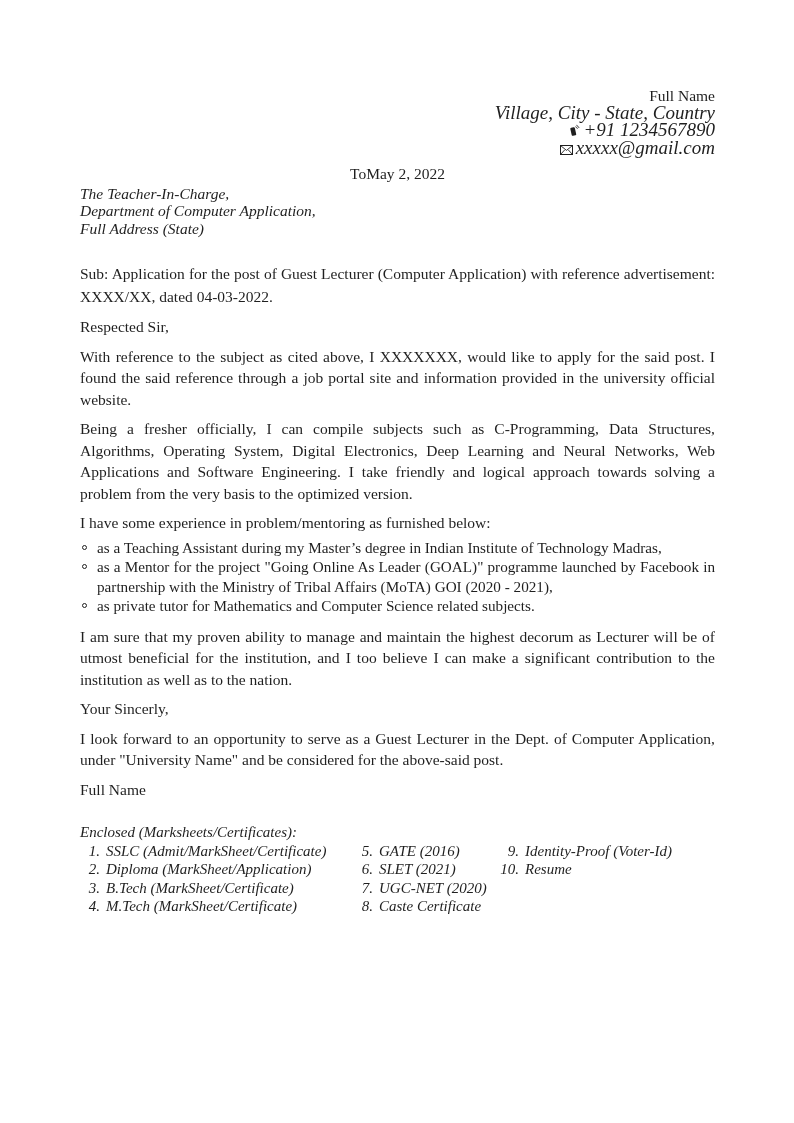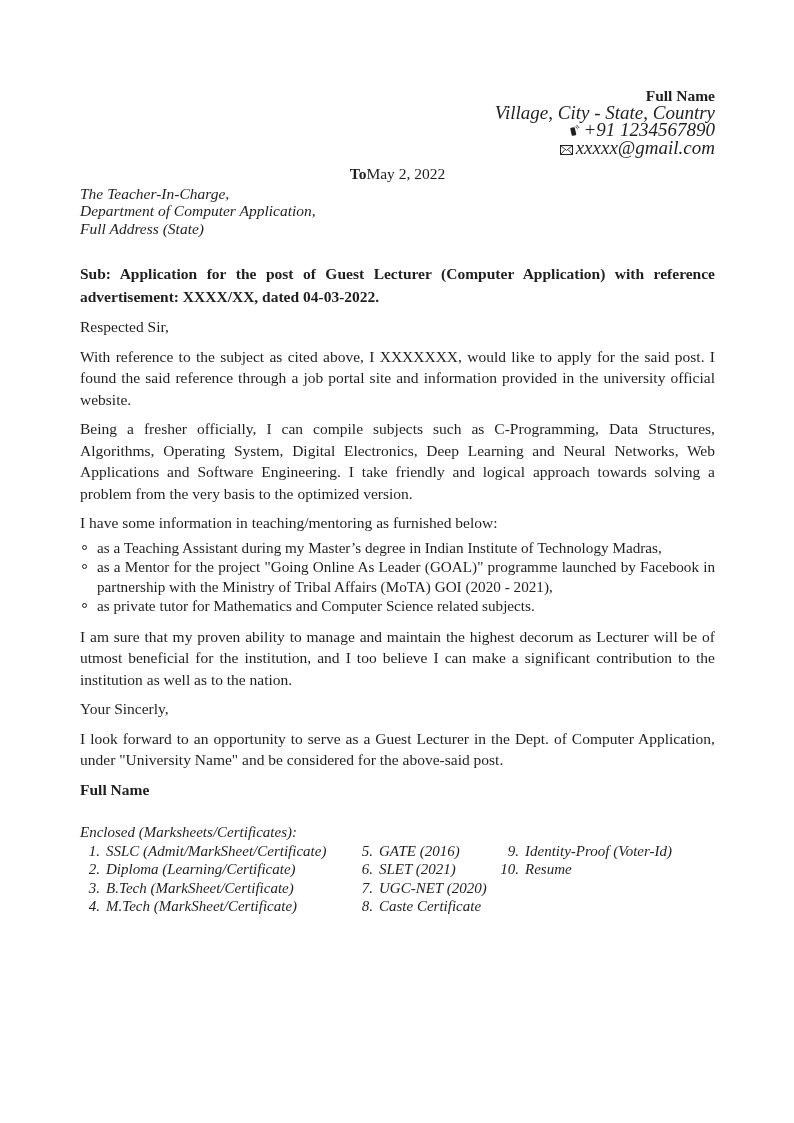--- a/index.html
+++ b/index.html
@@ -14,21 +14,21 @@
     margin: 0 auto;
     background: #ffffff;
     box-sizing: border-box;
     padding: 87px 79px 40px 80px;
     overflow: hidden;
     color: #1f1f1f;
     font-family: "Liberation Serif", "DejaVu Serif", serif;
     font-size: 15.5px;
     line-height: 21.5px;
   }
-  .bold { font-weight: bold; }
+  .bold { font-weight: normal; }
   .italic { font-style: italic; }
 
   
   .sender {
     text-align: right;
     line-height: 17px;
   }
   .sender .sender-name { font-size: 15.5px; }
   .sender .contact-line { font-size: 19px; }
   .icon {
@@ -146,21 +146,21 @@
     <div>Department of Computer Application,</div>
     <div>Full Address (State)</div>
   </div>
 
   <p class="subject bold">Sub: Application for the post of Guest Lecturer (Computer Application) with reference advertisement: XXXX/XX, dated 04-03-2022.</p>
 
   <p class="para salutation">Respected Sir,</p>
 
   <p class="para para-first">With reference to the subject as cited above, I XXXXXXX, would like to apply for the said post. I found the said reference through a job portal site and information provided in the university official website.</p>
   <p class="para">Being a fresher officially, I can compile subjects such as C-Programming, Data Structures, Algorithms, Operating System, Digital Electronics, Deep Learning and Neural Networks, Web Applications and Software Engineering. I take friendly and logical approach towards solving a problem from the very basis to the optimized version.</p>
-  <p class="para">I have some information in teaching/mentoring as furnished below:</p>
+  <p class="para">I have some experience in problem/mentoring as furnished below:</p>
 
   <ul class="bullets">
     <li>
       <span class="bullet-marker"></span>
       <span>as a Teaching Assistant during my Master’s degree in Indian Institute of Technology Madras,</span>
     </li>
     <li>
       <span class="bullet-marker"></span>
       <span>as a Mentor for the project "Going Online As Leader (GOAL)" programme launched by Facebook in partnership with the Ministry of Tribal Affairs (MoTA) GOI (2020 - 2021),</span>
     </li>
@@ -179,21 +179,21 @@
   <div class="enclosures italic">
     <div>Enclosed (Marksheets/Certificates):</div>
     <div class="enc-grid">
       <div class="enc-col1">
         <div class="enc-item">
           <span class="enc-num">1.</span>
           <span>SSLC (Admit/MarkSheet/Certificate)</span>
         </div>
         <div class="enc-item">
           <span class="enc-num">2.</span>
-          <span>Diploma (Learning/Certificate)</span>
+          <span>Diploma (MarkSheet/Application)</span>
         </div>
         <div class="enc-item">
           <span class="enc-num">3.</span>
           <span>B.Tech (MarkSheet/Certificate)</span>
         </div>
         <div class="enc-item">
           <span class="enc-num">4.</span>
           <span>M.Tech (MarkSheet/Certificate)</span>
         </div>
       </div>

